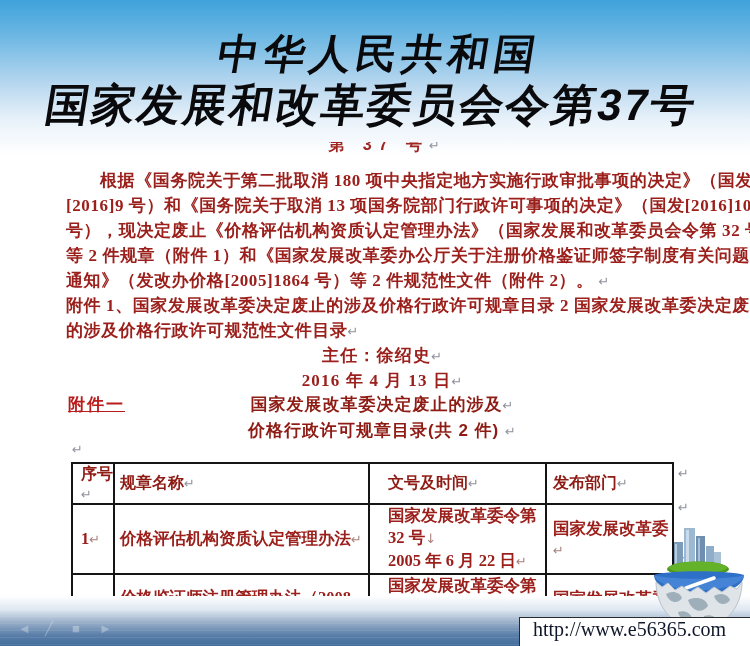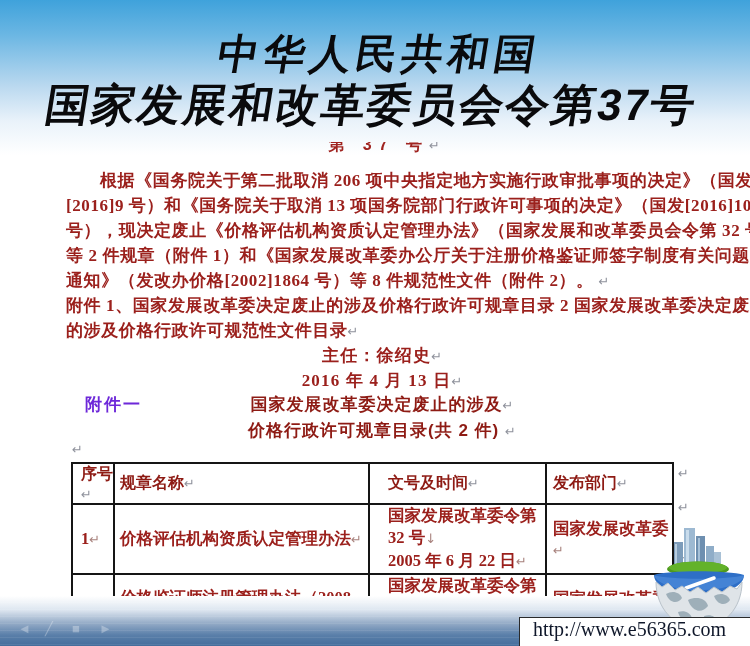--- a/index.html
+++ b/index.html
@@ -26,22 +26,22 @@
     font:bold 16px "Liberation Sans", sans-serif; color:#a02420; letter-spacing:7px; }
   .crop-head .mk { letter-spacing:0; }
 
   
   .doc { position:absolute; left:66px; top:168px; width:632px;
     color:#9b201c; font:bold 17px "Liberation Serif", serif; }
   .dl { height:25px; line-height:25px; white-space:nowrap; letter-spacing:0.6px; }
   .dl.indent { text-indent:34px; }
   .dl.center { text-align:center; letter-spacing:1.2px; white-space:normal; }
   .annex-row { position:relative; height:25px; line-height:25px; }
-  .annex-label { position:absolute; left:19px; top:0;
-    font:bold 17px "Liberation Sans", sans-serif; color:#6d28d9; letter-spacing:2px; }
+  .annex-label { position:absolute; left:2px; top:0;
+    font:bold 17px "Liberation Sans", sans-serif; color:#b91c1c; letter-spacing:2px;text-decoration:underline; }
   .annex-center { text-align:center; font:bold 17px "Liberation Sans", sans-serif;
     color:#8e1b14; letter-spacing:1px; }
   .mk { color:#8f929c; font-weight:normal; font-size:13px; letter-spacing:0;
     font-family:"DejaVu Sans", sans-serif; }
   .mk.red { color:#a8827d; }
 
   
   .annex-table { position:absolute; left:71px; top:462px; border-collapse:collapse;
     table-layout:fixed; width:601px; }
   .annex-table td { border:2px solid #151515; vertical-align:middle; overflow:hidden; }
@@ -83,25 +83,25 @@
   <div class="title-block">
     <div class="title-l1">中华人民共和国</div>
     <div class="title-l2">国家发展和改革委员会令第37号</div>
   </div>
 
   <div class="crop-head">
     <span class="inner"><span>第 37 号</span><span class="mk">↵</span></span>
   </div>
 
   <div class="doc">
-    <div class="dl indent">根据《国务院关于第二批取消 206 项中央指定地方实施行政审批事项的决定》（国发</div>
+    <div class="dl indent">根据《国务院关于第二批取消 180 项中央指定地方实施行政审批事项的决定》（国发</div>
     <div class="dl">[2016]9 号）和《国务院关于取消 13 项国务院部门行政许可事项的决定》（国发[2016]10</div>
     <div class="dl">号），现决定废止《价格评估机构资质认定管理办法》（国家发展和改革委员会令第 32 号）</div>
     <div class="dl">等 2 件规章（附件 1）和《国家发展改革委办公厅关于注册价格鉴证师签字制度有关问题的</div>
-    <div class="dl"><span>通知》（发改办价格[2002]1864 号）等 8 件规范性文件（附件 2）。</span> <span class="mk">↵</span></div>
+    <div class="dl"><span>通知》（发改办价格[2005]1864 号）等 2 件规范性文件（附件 2）。</span> <span class="mk">↵</span></div>
     <div class="dl">附件 1、国家发展改革委决定废止的涉及价格行政许可规章目录 2 国家发展改革委决定废止</div>
     <div class="dl"><span>的涉及价格行政许可规范性文件目录</span><span class="mk">↵</span></div>
     <div class="dl center"><span>主任：徐绍史</span><span class="mk">↵</span></div>
     <div class="dl center"><span>2016 年 4 月 13 日</span><span class="mk">↵</span></div>
     <div class="annex-row">
       <span class="annex-label">附件一</span>
       <div class="annex-center"><span>国家发展改革委决定废止的涉及</span><span class="mk">↵</span></div>
     </div>
     <div class="annex-center" style="height:25px;line-height:25px;"><span>价格行政许可规章目录(共 2 件)</span> <span class="mk">↵</span></div>
   </div>

